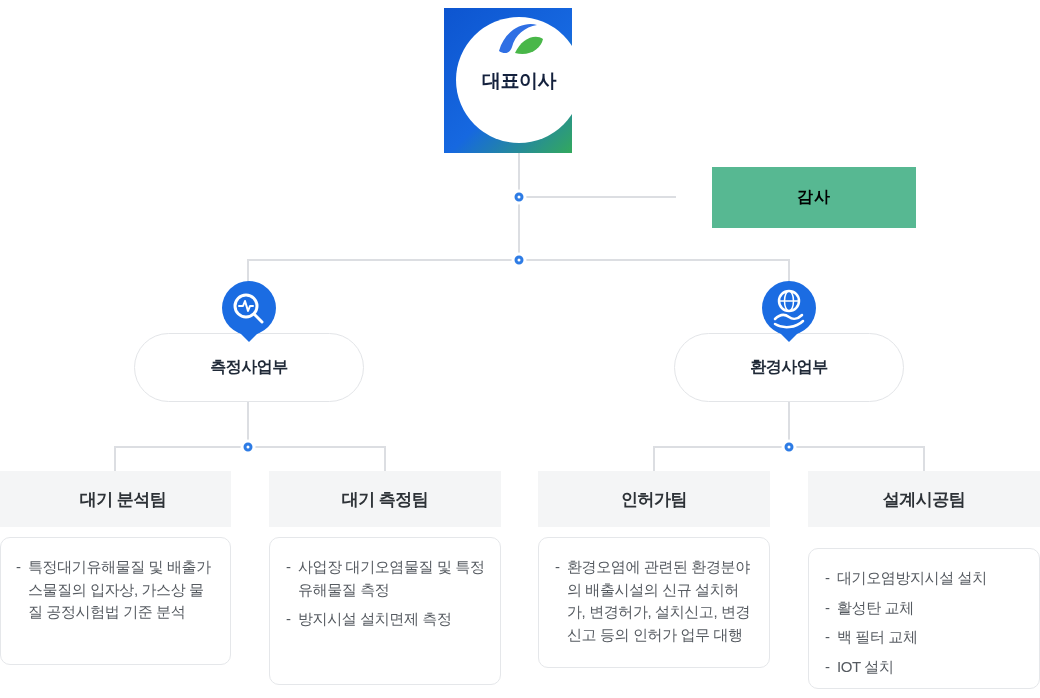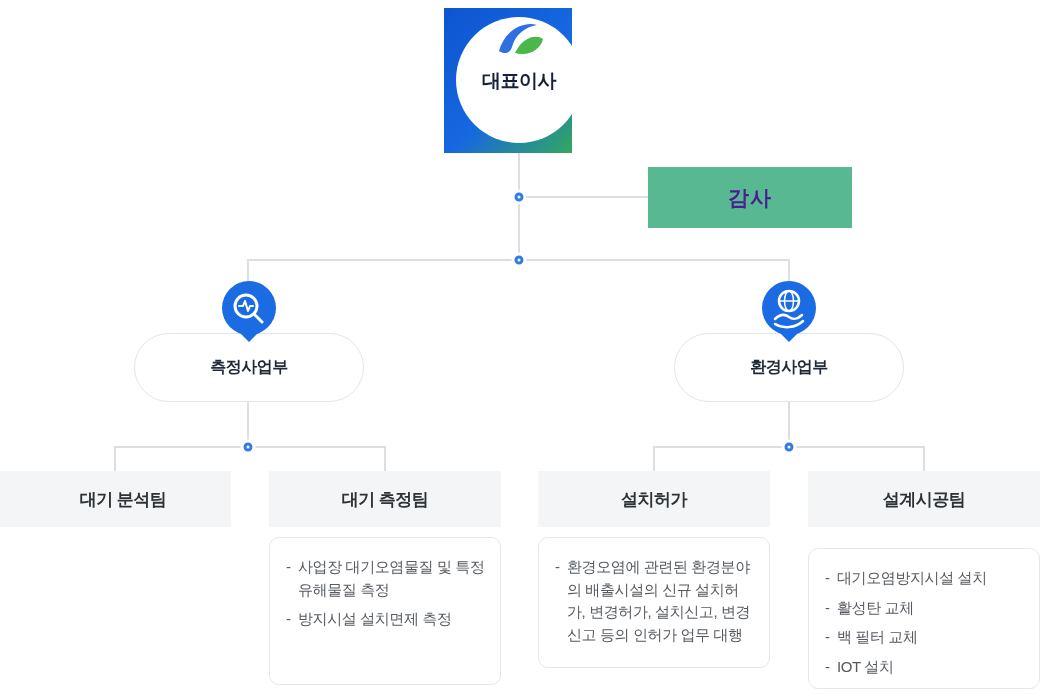--- a/index.html
+++ b/index.html
@@ -31,24 +31,24 @@
   }
   .ceo-circle {
     position:absolute; left:456px; top:17px; width:126px; height:126px;
     background:#fff; border-radius:50%;
     display:flex; flex-direction:column; align-items:center; justify-content:flex-start;
     gap:1px; z-index:3;
   }
   .ceo-label { font-size:19px; font-weight:700; color:#14213d; letter-spacing:-0.5px; }
   
   .auditor {
-    position:absolute; left:648px; top:167px; width:204px; height:61px;
-    background:#57b892; color:#4c1d95;
+    position:absolute; left:712px; top:167px; width:204px; height:61px;
+    background:#57b892; color:#000000;
     display:flex; align-items:center; justify-content:center;
-    font-size:21px; font-weight:700; letter-spacing:1px; z-index:2;
+    font-size:16px; font-weight:700; letter-spacing:1px; z-index:2;
   }
   
   .pill {
     position:absolute; top:333px; width:230px; height:69px;
     background:#fff; border:1px solid #e3e5e8; border-radius:35px;
     display:flex; align-items:center; justify-content:center;
     font-size:16px; font-weight:700; color:#1f2937; letter-spacing:-0.5px;
     z-index:3;
   }
   .pill-left { left:134px; }
@@ -149,33 +149,38 @@
       <path d="M22 43 C30 48 43 47 50 40" fill="none" stroke="#ffffff" stroke-width="2.5" stroke-linecap="round"></path>
     </svg>
   </div>
   <div class="pill pill-right">
     <span>환경사업부</span>
   </div>
 
   <div class="team-header col0">
     <span>대기 분석팀</span>
   </div>
+  <div class="team-box col0 h0">
+    <ul>
+      <li>특정대기유해물질 및 배출가스물질의 입자상, 가스상 물질 공정시험법 기준 분석</li>
+    </ul>
+  </div>
 
   <div class="team-header col1">
     <span>대기 측정팀</span>
   </div>
   <div class="team-box col1 h1">
     <ul>
       <li>사업장 대기오염물질 및 특정 유해물질 측정</li>
       <li>방지시설 설치면제 측정</li>
     </ul>
   </div>
 
   <div class="team-header col2">
-    <span>설치허가</span>
+    <span>인허가팀</span>
   </div>
   <div class="team-box col2 h2">
     <ul>
       <li>환경오염에 관련된 환경분야의 배출시설의 신규 설치허가, 변경허가, 설치신고, 변경신고 등의 인허가 업무 대행</li>
     </ul>
   </div>
 
   <div class="team-header col3">
     <span>설계시공팀</span>
   </div>

